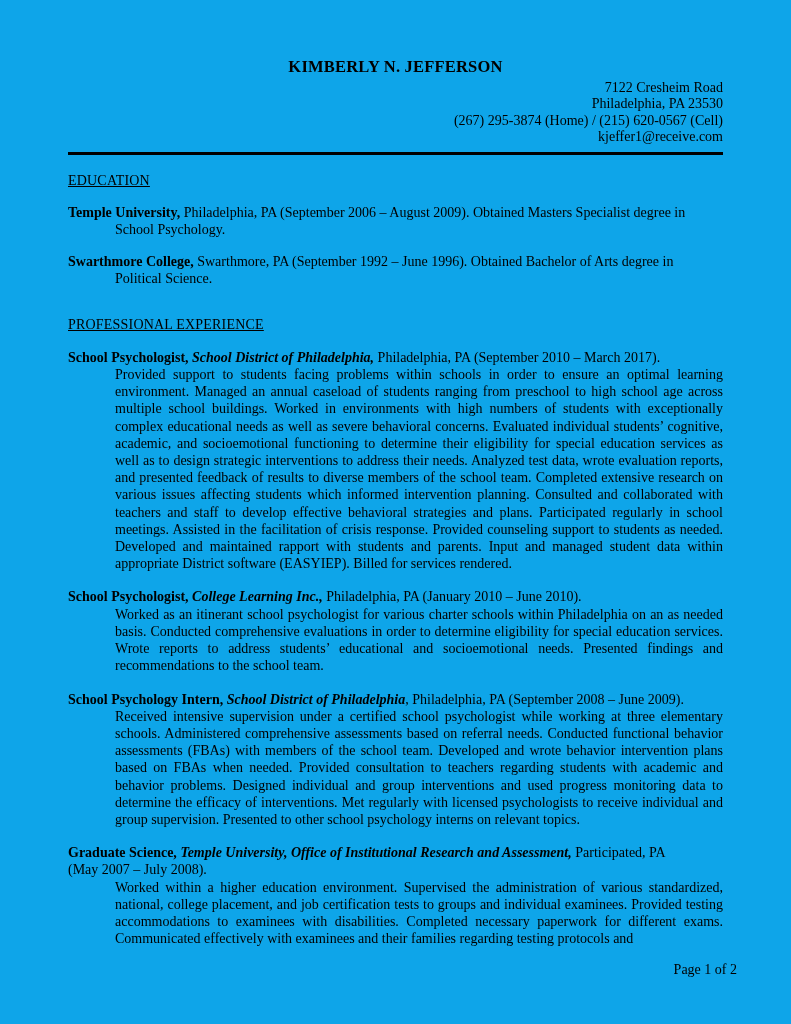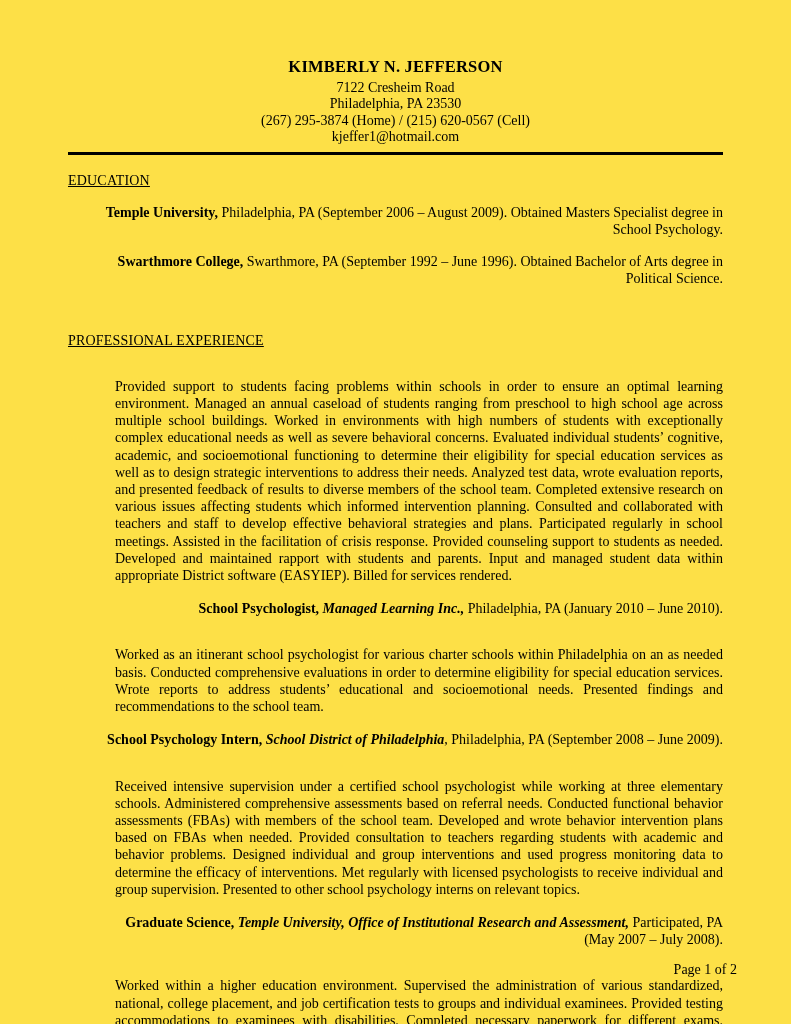--- a/index.html
+++ b/index.html
@@ -6,100 +6,100 @@
     margin: 0;
     padding: 0;
     background: #ffffff;
   }
   .page {
     position: relative;
     width: 791px;
     height: 1024px;
     box-sizing: border-box;
     margin: 0 auto;
-    background: #fde047;
+    background: #0ea5e9;
     color: #000000;
     font-family: "Liberation Serif", "DejaVu Serif", serif;
     font-size: 14px;
     line-height: 17.2px;
     padding: 56px 68px 0 68px;
     overflow: hidden;
   }
   .header { text-align: center; }
   .name {
     font-size: 16.5px;
     font-weight: bold;
     line-height: 21px;
     margin-bottom: 3px;
     letter-spacing: 0.2px;
   }
-  .contact-line { line-height: 16.4px; }
+  .contact-line { line-height: 16.4px; text-align: right; }
   .rule {
     border: none;
     border-top: 3.5px solid #000000;
     margin: 6px 0 0 0;
   }
   .section-heading {
     font-weight: normal;
     text-decoration: underline;
     margin-top: 17px;
     letter-spacing: 0.2px;
   }
-  .section-heading.exp-heading { margin-top: 44px; }
-  p { margin: 0; text-align: right; }
+  .section-heading.exp-heading { margin-top: 28px; }
+  p { margin: 0; }
   .edu-entry {
     margin-top: 15px;
     padding-left: 47px;
     text-indent: -47px;
   }
   .job { margin-top: 16px; }
   .job-title { margin: 0; }
   .job-desc {
     margin-left: 47px;
     text-align: justify;
-    margin-top: 29px;
   }
   .footer {
     position: absolute;
     right: 54px;
     bottom: 46px;
   }
 </style>
 </head>
 <body>
 
 <div class="page">
 
   <div class="header">
     <div class="name">KIMBERLY N. JEFFERSON</div>
     <div class="contact-line">7122 Cresheim Road</div>
     <div class="contact-line">Philadelphia, PA 23530</div>
     <div class="contact-line">(267) 295-3874 (Home) / (215) 620-0567 (Cell)</div>
-    <div class="contact-line">kjeffer1@hotmail.com</div>
+    <div class="contact-line">kjeffer1@receive.com</div>
   </div>
 
   <hr class="rule">
 
   <div class="section">
     <div class="section-heading">EDUCATION</div>
 
     <p class="edu-entry"><b>Temple University, </b><span>Philadelphia, PA (September 2006 – August 2009). Obtained Masters Specialist degree in School Psychology.</span></p>
 
     <p class="edu-entry"><b>Swarthmore College, </b><span>Swarthmore, PA (September 1992 – June 1996). Obtained Bachelor of Arts degree in Political Science.</span></p>
   </div>
 
   <div class="section">
     <div class="section-heading exp-heading">PROFESSIONAL EXPERIENCE</div>
 
     <div class="job">
+      <p class="job-title"><b>School Psychologist, </b><b><i>School District of Philadelphia, </i></b><span>Philadelphia, PA (September 2010 – March 2017).</span></p>
       <p class="job-desc">Provided support to students facing problems within schools in order to ensure an optimal learning environment. Managed an annual caseload of students ranging from preschool to high school age across multiple school buildings. Worked in environments with high numbers of students with exceptionally complex educational needs as well as severe behavioral concerns. Evaluated individual students’ cognitive, academic, and socioemotional functioning to determine their eligibility for special education services as well as to design strategic interventions to address their needs. Analyzed test data, wrote evaluation reports, and presented feedback of results to diverse members of the school team. Completed extensive research on various issues affecting students which informed intervention planning. Consulted and collaborated with teachers and staff to develop effective behavioral strategies and plans. Participated regularly in school meetings. Assisted in the facilitation of crisis response. Provided counseling support to students as needed. Developed and maintained rapport with students and parents. Input and managed student data within appropriate District software (EASYIEP). Billed for services rendered.</p>
     </div>
 
     <div class="job">
-      <p class="job-title"><b>School Psychologist, </b><b><i>Managed Learning Inc., </i></b><span>Philadelphia, PA (January 2010 – June 2010).</span></p>
+      <p class="job-title"><b>School Psychologist, </b><b><i>College Learning Inc., </i></b><span>Philadelphia, PA (January 2010 – June 2010).</span></p>
       <p class="job-desc">Worked as an itinerant school psychologist for various charter schools within Philadelphia on an as needed basis. Conducted comprehensive evaluations in order to determine eligibility for special education services. Wrote reports to address students’ educational and socioemotional needs. Presented findings and recommendations to the school team.</p>
     </div>
 
     <div class="job">
       <p class="job-title"><b>School Psychology Intern, </b><b><i>School District of Philadelphia</i></b><span>, Philadelphia, PA (September 2008 – June 2009).</span></p>
       <p class="job-desc">Received intensive supervision under a certified school psychologist while working at three elementary schools. Administered comprehensive assessments based on referral needs. Conducted functional behavior assessments (FBAs) with members of the school team. Developed and wrote behavior intervention plans based on FBAs when needed. Provided consultation to teachers regarding students with academic and behavior problems. Designed individual and group interventions and used progress monitoring data to determine the efficacy of interventions. Met regularly with licensed psychologists to receive individual and group supervision. Presented to other school psychology interns on relevant topics.</p>
     </div>
 
     <div class="job">
       <p class="job-title"><b>Graduate Science, </b><b><i>Temple University, Office of Institutional Research and Assessment, </i></b><span>Participated, PA</span><br><span>(May 2007 – July 2008).</span></p>

